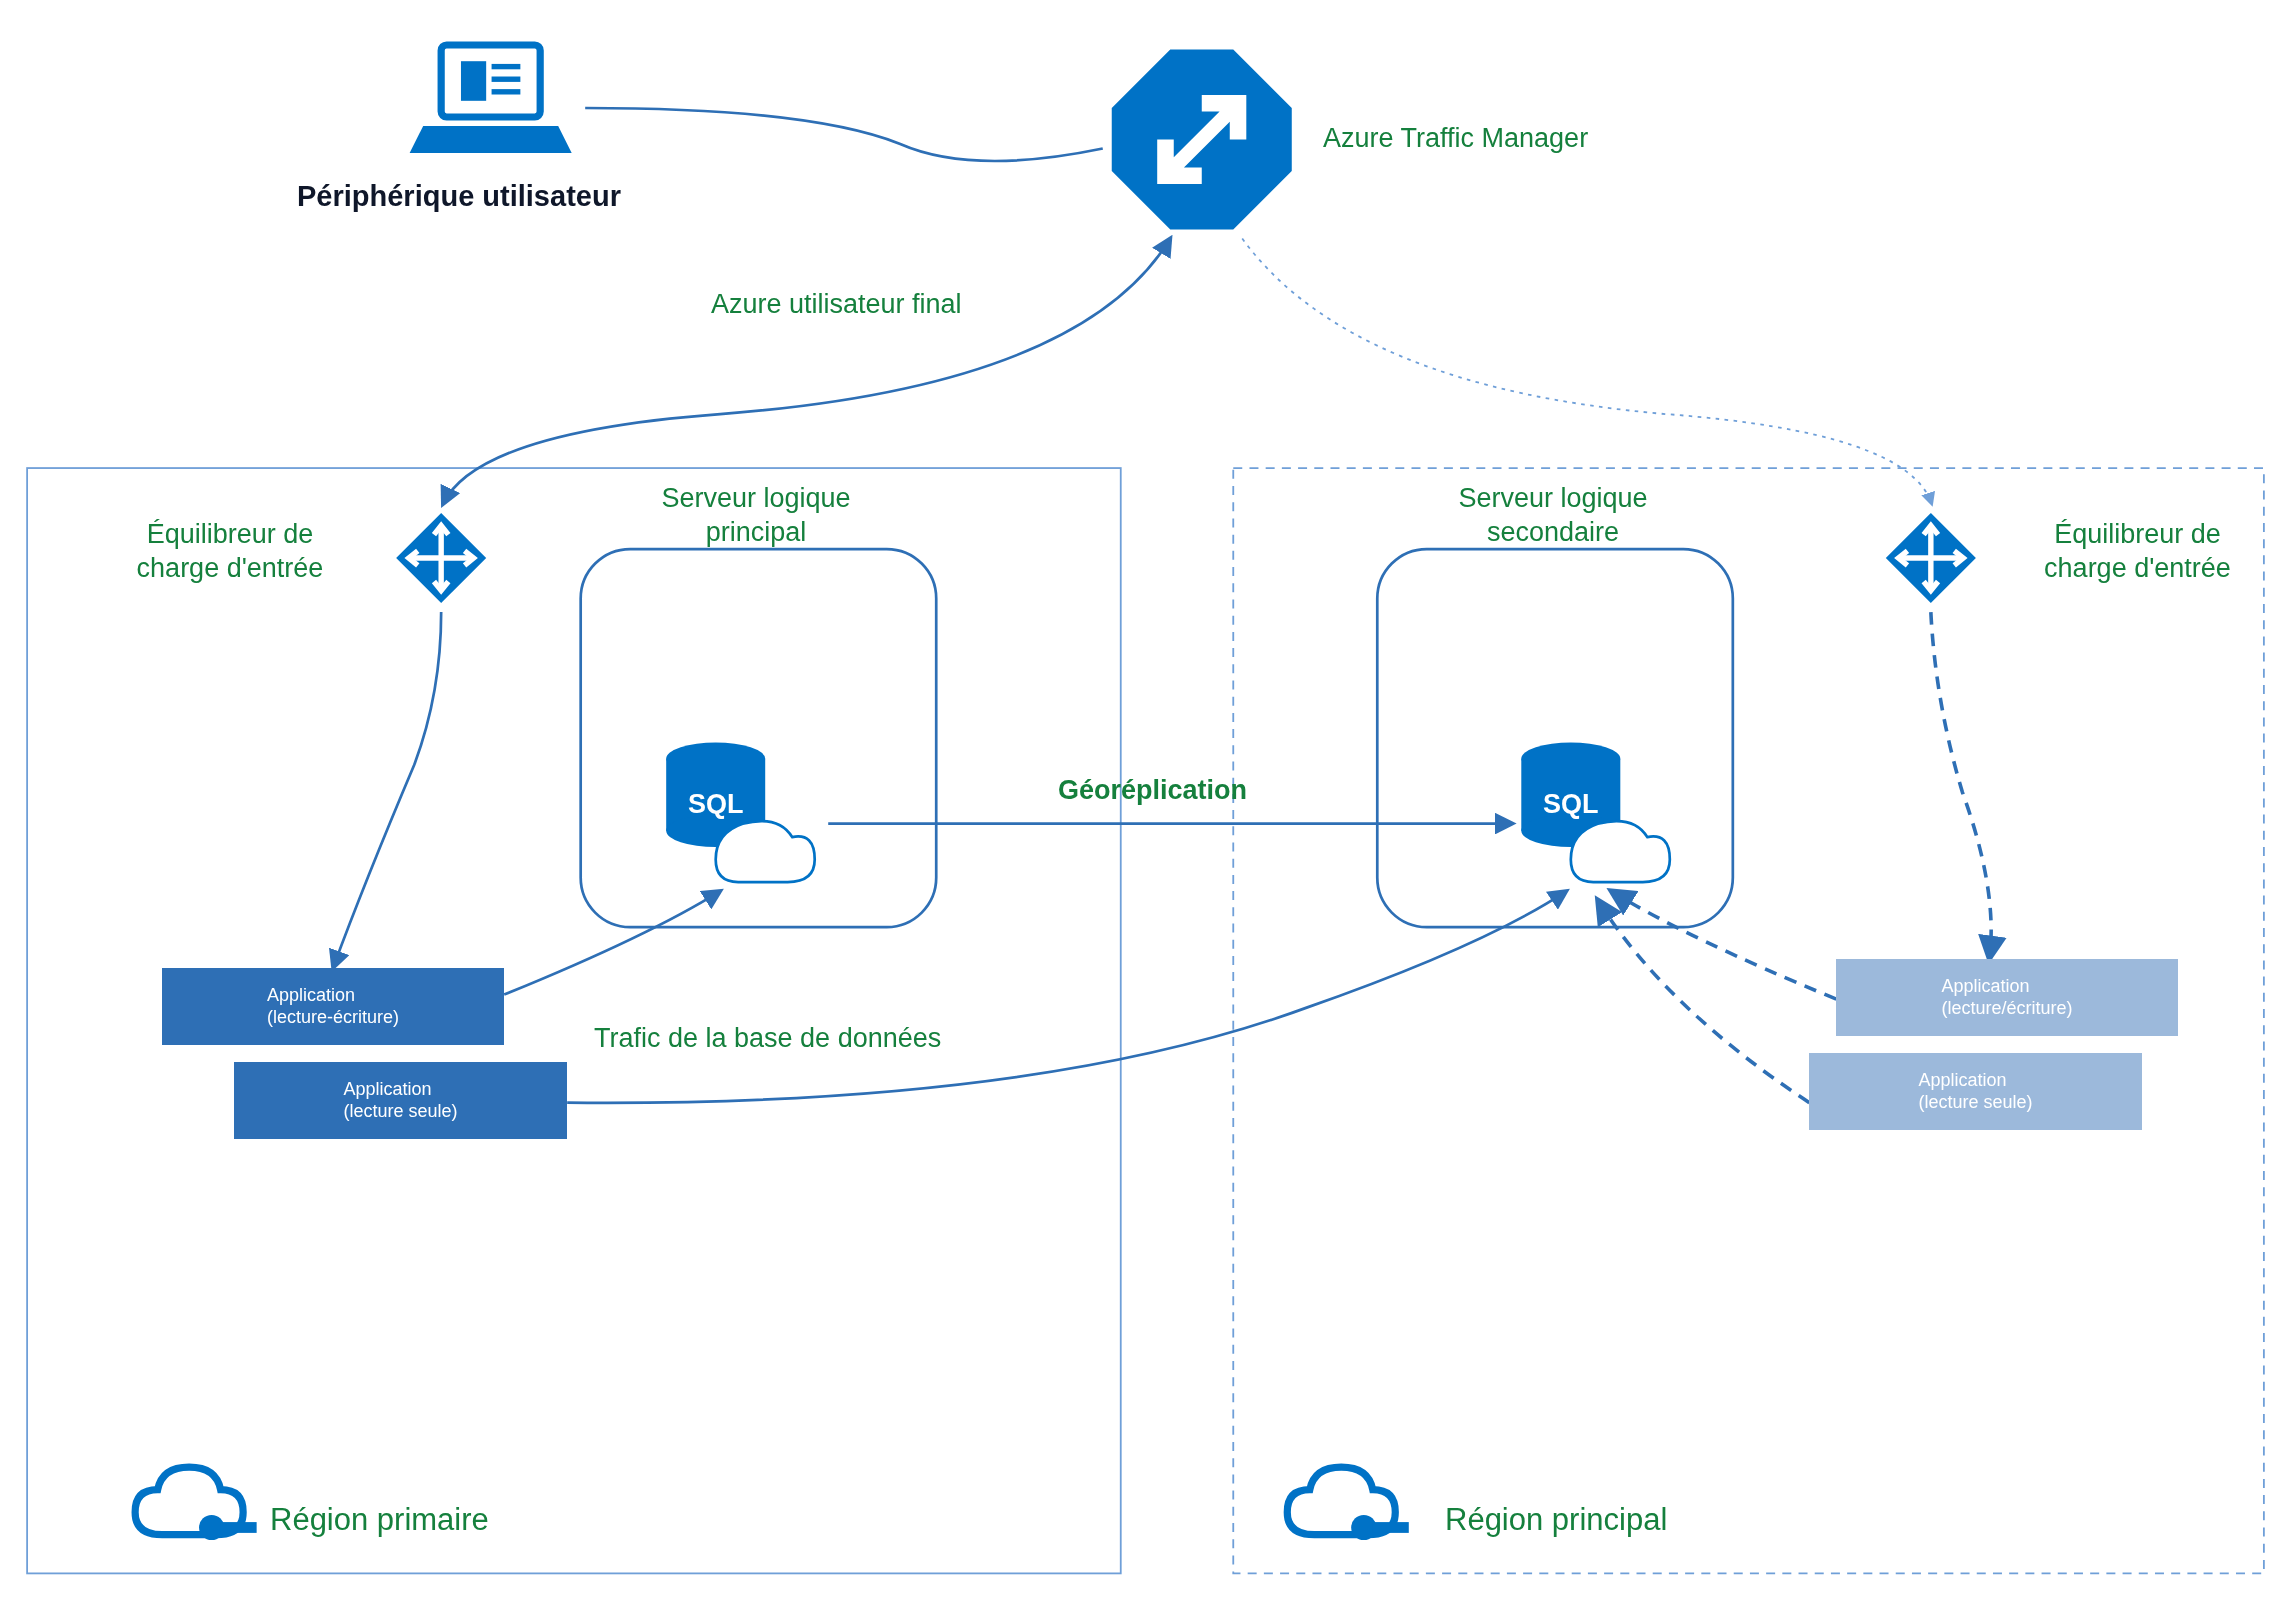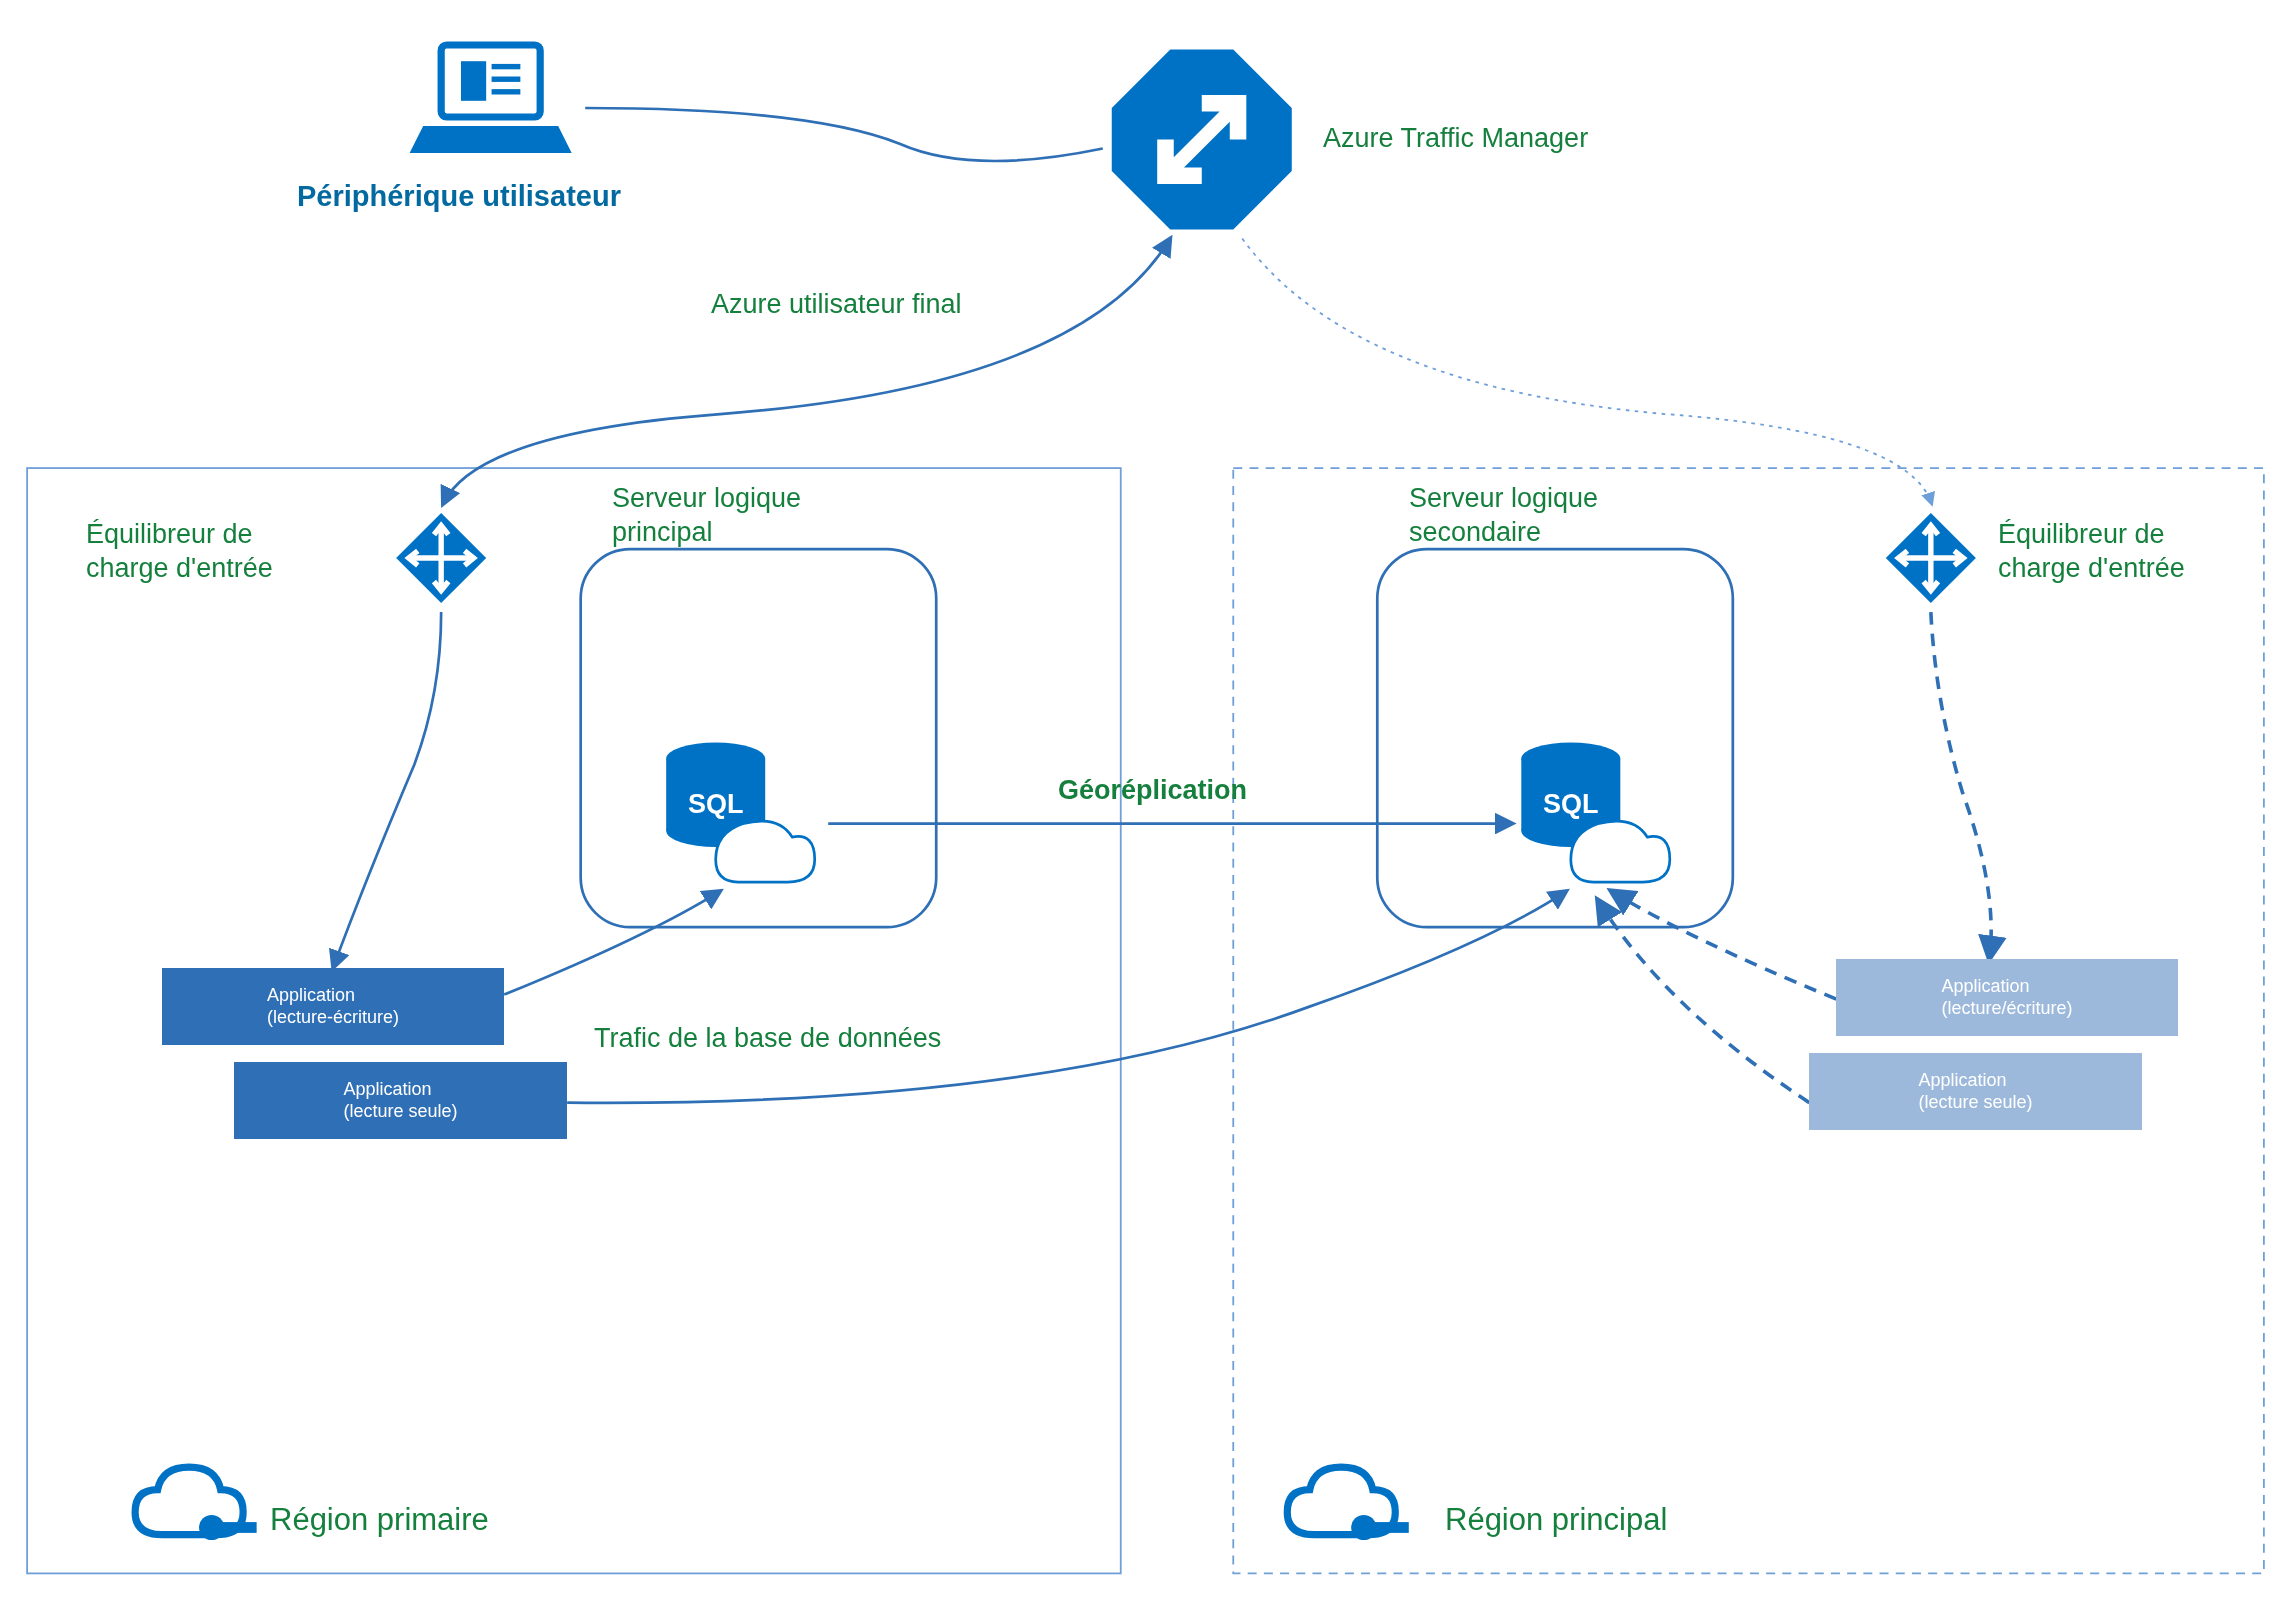--- a/index.html
+++ b/index.html
@@ -1,20 +1,20 @@
 <!DOCTYPE html>
 <html style="font-size:14.4px"><head>
 <meta charset="utf-8">
 <style>
   html,body{margin:0;padding:0;background:#fff;font-family:"Segoe UI",Arial,sans-serif;color:#333;}
   .canvas{position:relative;width:2291px;height:1613px;}
   svg.overlay{position:absolute;left:0;top:0;width:2291px;height:1613px;pointer-events:none;}
   .label{position:absolute;font-size:27px;line-height:1.25;color:#15803d;}
-  .label.big{font-size:29px;font-weight:600;color:#0369a1;}
-  .label.center{text-align:left;}
+  .label.big{font-size:29px;font-weight:600;color:#0f172a;}
+  .label.center{text-align:center;}
   .appbox{position:absolute;background:#2e6fb5;color:#fff;font-size:18px;line-height:1.2;display:flex;align-items:center;justify-content:center;padding:5.4px 10.8px;box-sizing:border-box;}
   .appbox.light{background:#9cb9db;color:#fff;}
 </style>
 </head>
 <body>
 
 <div class="canvas">
 
 <svg class="overlay" viewBox="0 0 2545 1792">
   <defs>

